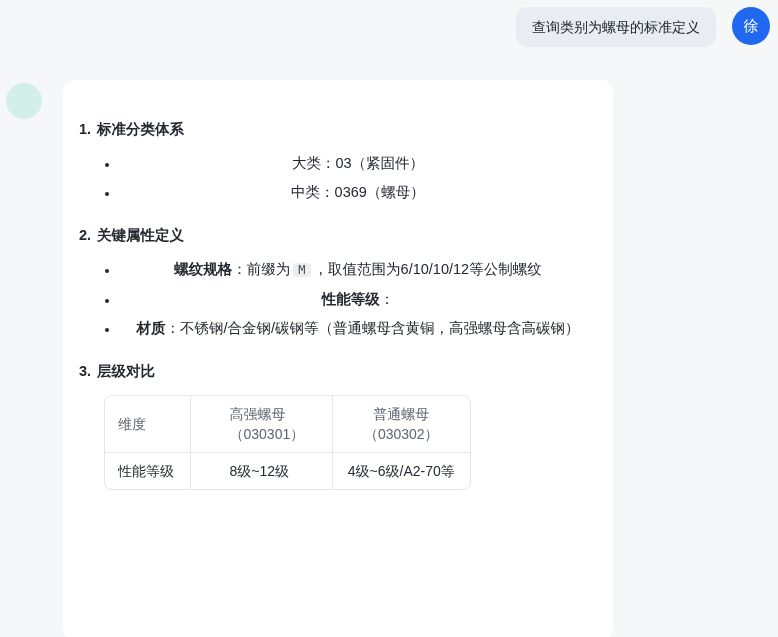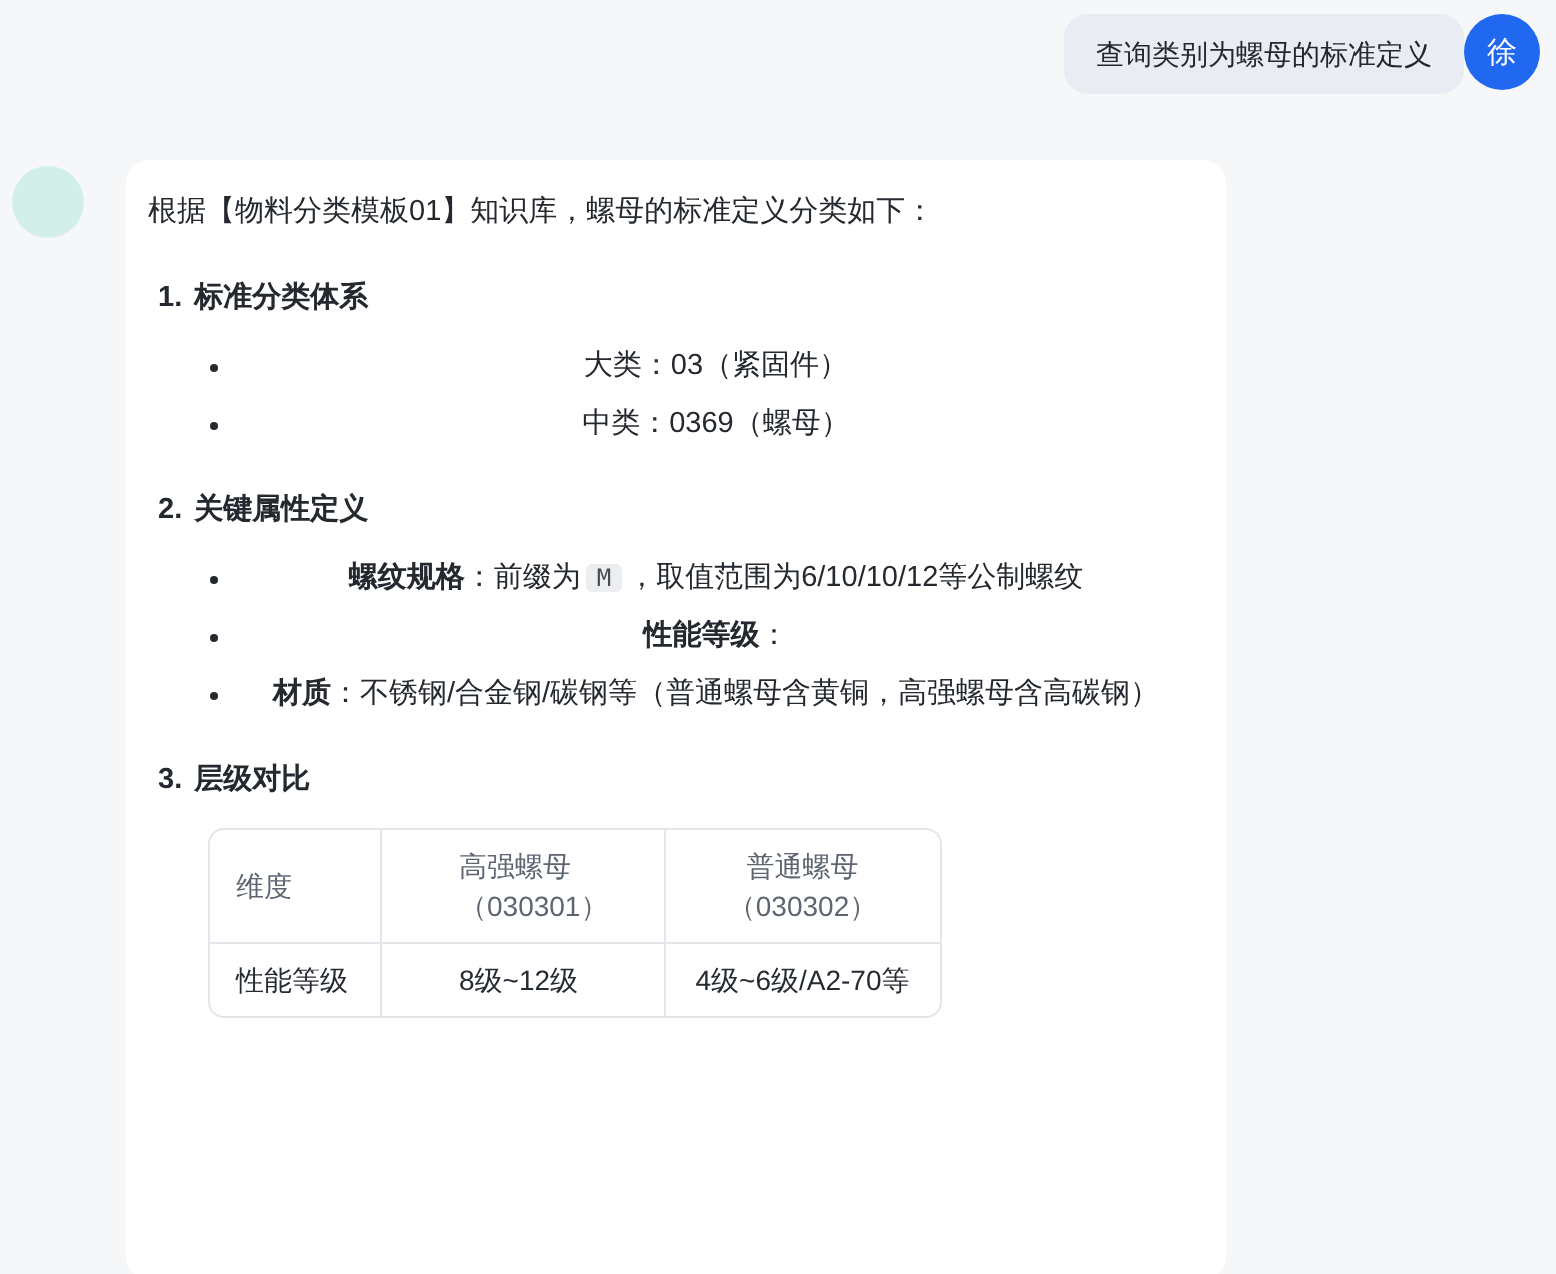--- a/index.html
+++ b/index.html
@@ -8,21 +8,21 @@
     --text:#24282f; --th_text:#5d6570; --code_bg:#eceef0;
   }
   *{box-sizing:border-box;}
   html,body{margin:0;padding:0;}
   body{
     width:778px;height:637px;overflow:hidden;
     background:var(--page_bg);
     font-family:"Liberation Sans","DejaVu Sans",sans-serif;
     color:var(--text);
   }
-  .user-row{display:flex;justify-content:flex-end;align-items:flex-start;padding:7px 8px 0 0;}
+  .user-row{display:flex;justify-content:flex-end;align-items:flex-start;gap:16px;padding:7px 8px 0 0;}
   .bubble{
     background:var(--bubble_bg);border-radius:12px;padding:11px 16px;
     font-size:14px;line-height:18px;color:#23272e;max-width:420px;
   }
   .avatar{width:38px;height:38px;border-radius:50%;flex:none;}
   .user-avatar{background:var(--accent);color:#fff;display:flex;align-items:center;justify-content:center;font-size:15px;}
   .assistant-row{display:flex;align-items:flex-start;margin-top:33px;padding-left:6px;}
   .bot-avatar{width:36px;height:36px;background:var(--assistant_avatar_bg);margin-top:3px;}
   .card{
     background:var(--card_bg);border-radius:12px;margin-left:21px;width:550px;
@@ -64,21 +64,20 @@
 
   <div class="user-row">
     <div class="bubble">查询类别为螺母的标准定义</div>
     <div class="avatar user-avatar">徐</div>
   </div>
 
   <div class="assistant-row">
     <div class="avatar bot-avatar"></div>
     <div class="card">
 
-      <p class="intro">根据【物料分类模板01】知识库，螺母的标准定义分类如下：</p>
 
       <div class="sec-head">
         <span>1.</span>
         <span>标准分类体系</span>
       </div>
       <ul class="lvl1">
         <li>大类：03（紧固件）</li>
         <li>
           <span>中类：0369（螺母）</span>
         </li>

